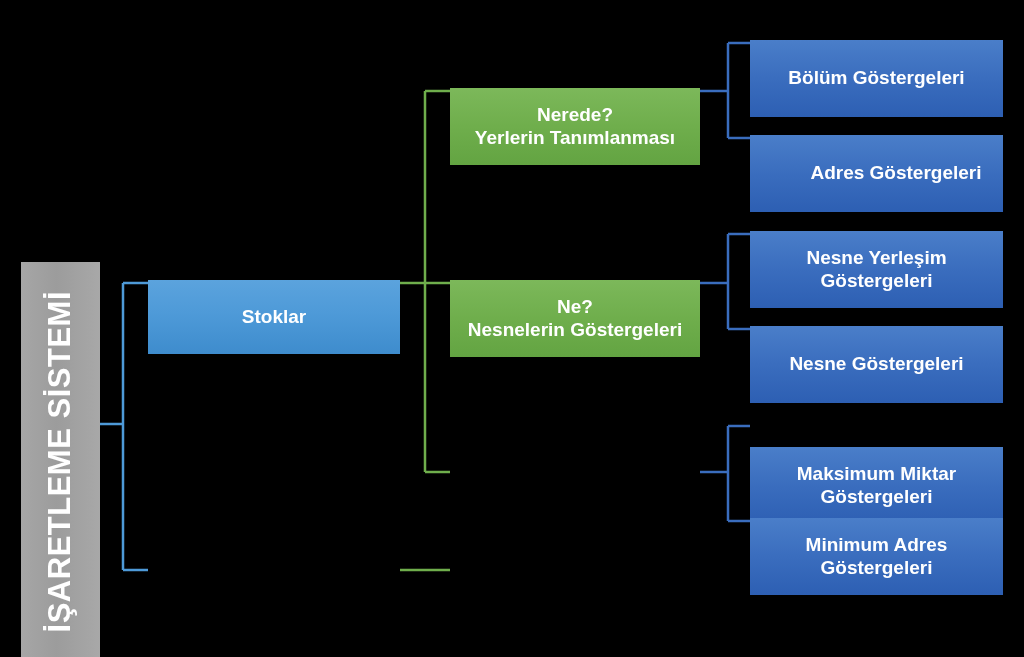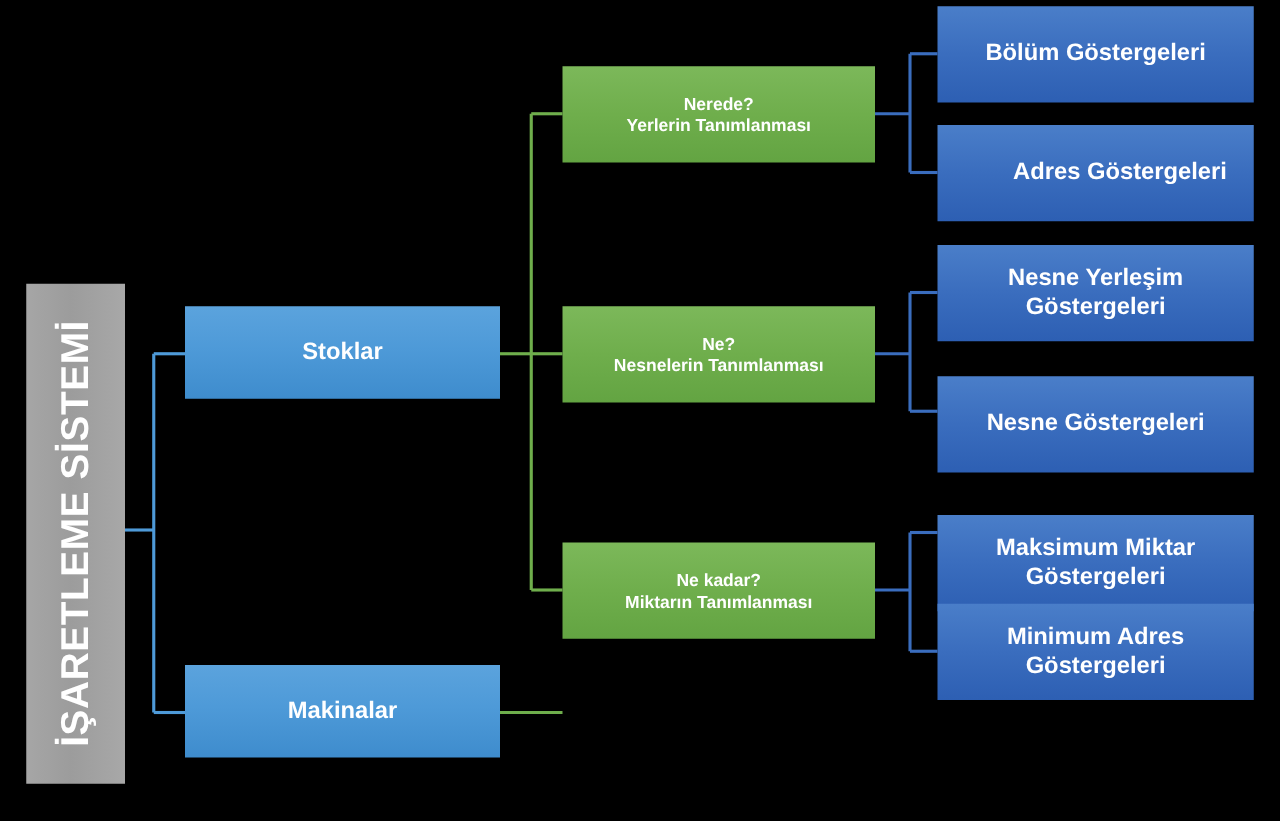--- a/index.html
+++ b/index.html
@@ -32,20 +32,21 @@
   .node {
     position: absolute;
     z-index: 2;
     display: flex;
     align-items: center;
     justify-content: center;
     text-align: center;
     color: #ffffff;
     box-sizing: border-box;
     line-height: 1.18;
+    margin-top: 35px;
   }
   .node .label {
     display: block;
     padding: 0 8px;
     white-space: pre-line;
   }
 
   
   .node-root {
     left: 21px;
@@ -72,21 +73,21 @@
     font-size: 19px;
     font-weight: 600;
   }
 
   
   .node-l2 {
     left: 450px;
     width: 250px;
     height: 77px;
     background: linear-gradient(180deg, #7cb85a 0%, #6fae4c 50%, #63a442 100%);
-    font-size: 14px;
+    font-size: 19px;
     font-weight: 600;
   }
 
   
   .node-l3 {
     left: 750px;
     width: 253px;
     height: 77px;
     background: linear-gradient(180deg, #4a7ec9 0%, #3a6dbe 50%, #2d5fb3 100%);
     font-size: 19px;
@@ -141,48 +142,41 @@
     </g>
   </svg>
 
   <div class="node node-root">
     <span class="label">İŞARETLEME SİSTEMİ</span>
   </div>
 
   <div class="node node-l1" style="top:245px;">
     <span class="label">Stoklar</span>
   </div>
-  <div class="node node-l1" style="top:532px;">
-    <span class="label">Makinalar</span>
-  </div>
 
   <div class="node node-l2" style="top:53px;">
     <span class="label">Nerede?
 Yerlerin Tanımlanması</span>
   </div>
   <div class="node node-l2" style="top:245px;">
     <span class="label">Ne?
-Nesnelerin Tanımlanması</span>
-  </div>
-  <div class="node node-l2" style="top:434px;">
-    <span class="label">Ne kadar?
-Miktarın Tanımlanması</span>
+Nesnelerin Göstergeleri</span>
   </div>
 
   <div class="node node-l3" style="top:5px;">
     <span class="label">Bölüm Göstergeleri</span>
   </div>
   <div class="node node-l3" style="top:100px;padding-left:39px;">
     <span class="label">Adres Göstergeleri</span>
   </div>
   <div class="node node-l3" style="top:196px;justify-content:center;">
     <span class="label">Nesne Yerleşim
 Göstergeleri</span>
   </div>
-  <div class="node node-l3" style="top:301px;">
+  <div class="node node-l3" style="top:291px;">
     <span class="label">Nesne Göstergeleri</span>
   </div>
   <div class="node node-l3" style="top:412px;">
     <span class="label">Maksimum Miktar
 Göstergeleri</span>
   </div>
   <div class="node node-l3" style="top:483px;">
     <span class="label">Minimum Adres
 Göstergeleri</span>
   </div>

